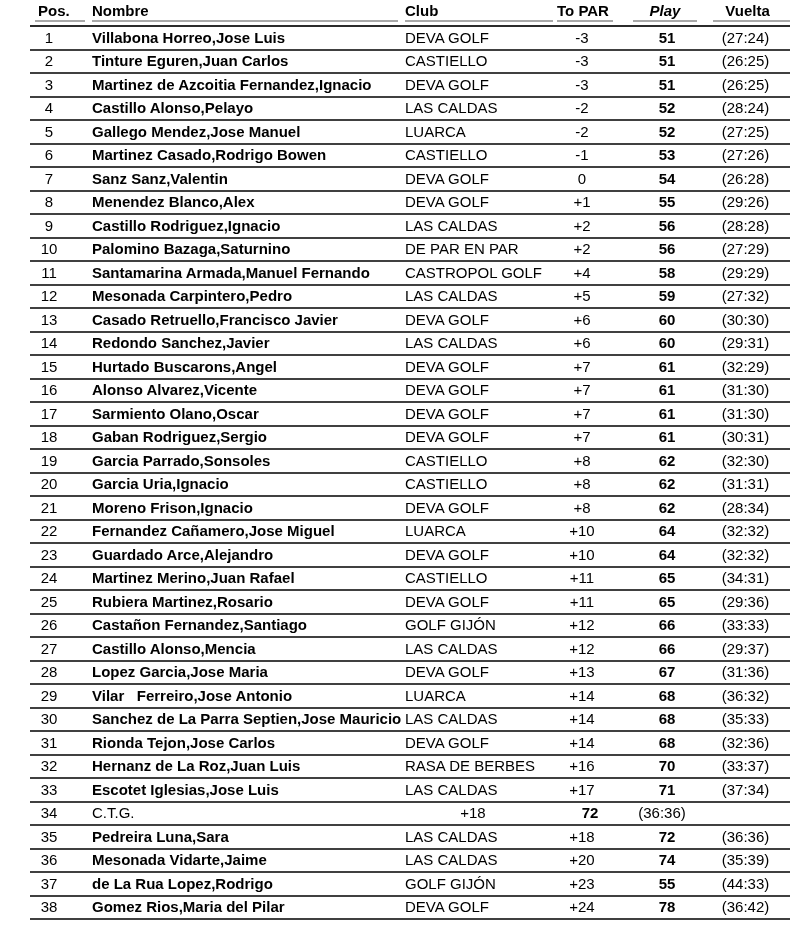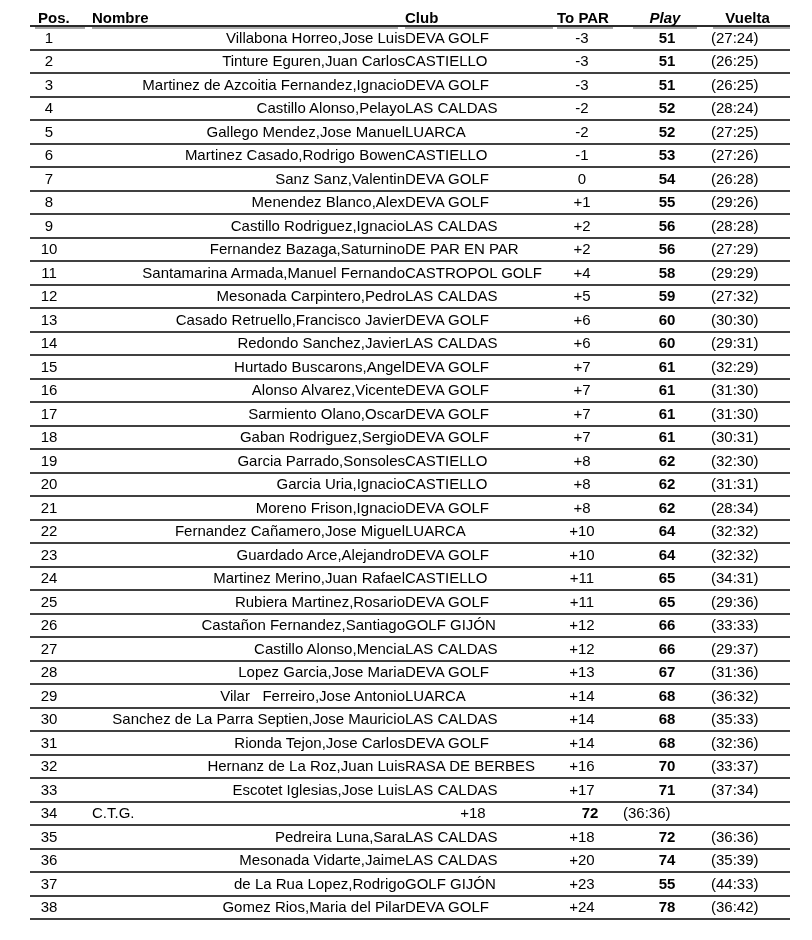--- a/index.html
+++ b/index.html
@@ -29,45 +29,45 @@
     height: 20px;
   }
   .th {
     font-weight: bold;
     font-size: 15px;
     line-height: 18px;
     border-bottom: 2px solid #a8a8a8;
     white-space: nowrap;
     overflow: visible;
   }
-  .th-pos    { margin-left: 5px; margin-right: 7px; padding-left: 3px; margin-top: 7px; }
+  .th-pos    { margin-left: 5px; margin-right: 7px; padding-left: 3px; }
   .th-nombre { margin-right: 7px; }
   .th-club   { margin-right: 4px; }
   .th-topar  { text-align: center; margin-right: 10px; padding-right: 6px; }
   .th-play   { text-align: center; font-style: italic; margin-left: 10px; margin-right: 14px; }
   .th-vuelta { text-align: center; margin-left: 2px; padding-right: 8px; }
   .header-rule {
     height: 2px;
     background: #2b2b2b;
     margin-top: 3px;
   }
   
   .row {
     height: 21.5px;
     align-items: center;
     border-bottom: 2px solid #404040;
     font-size: 15px;
   }
   .td { line-height: 20px; }
   .td-pos    { text-align: center; padding-right: 24px; }
-  .td-nombre { text-align: right; white-space: pre; overflow: hidden; }
+  .td-nombre { text-align: left; white-space: pre; overflow: hidden; font-weight: bold; }
   .td-club   { text-align: left; white-space: nowrap; overflow: hidden; }
   .td-topar  { text-align: center; padding-right: 16px; }
   .td-play   { text-align: center; font-weight: bold; }
-  .td-vuelta { padding-right: 10px; }
+  .td-vuelta { text-align: center; padding-right: 10px; }
 </style>
 </head>
 <body>
 
 <div class="table">
 
   <div class="thead grid">
     <div class="th th-pos">Pos.</div>
     <div class="th th-nombre">Nombre</div>
     <div class="th th-club">Club</div>
@@ -155,21 +155,21 @@
     <div class="td td-pos">9</div>
     <div class="td td-nombre">Castillo Rodriguez,Ignacio</div>
     <div class="td td-club">LAS CALDAS</div>
     <div class="td td-topar">+2</div>
     <div class="td td-play">56</div>
     <div class="td td-vuelta">(28:28)</div>
   </div>
 
   <div class="row grid">
     <div class="td td-pos">10</div>
-    <div class="td td-nombre">Fernandez Bazaga,Saturnino</div>
+    <div class="td td-nombre">Palomino Bazaga,Saturnino</div>
     <div class="td td-club">DE PAR EN PAR</div>
     <div class="td td-topar">+2</div>
     <div class="td td-play">56</div>
     <div class="td td-vuelta">(27:29)</div>
   </div>
 
   <div class="row grid">
     <div class="td td-pos">11</div>
     <div class="td td-nombre">Santamarina Armada,Manuel Fernando</div>
     <div class="td td-club">CASTROPOL GOLF</div>

